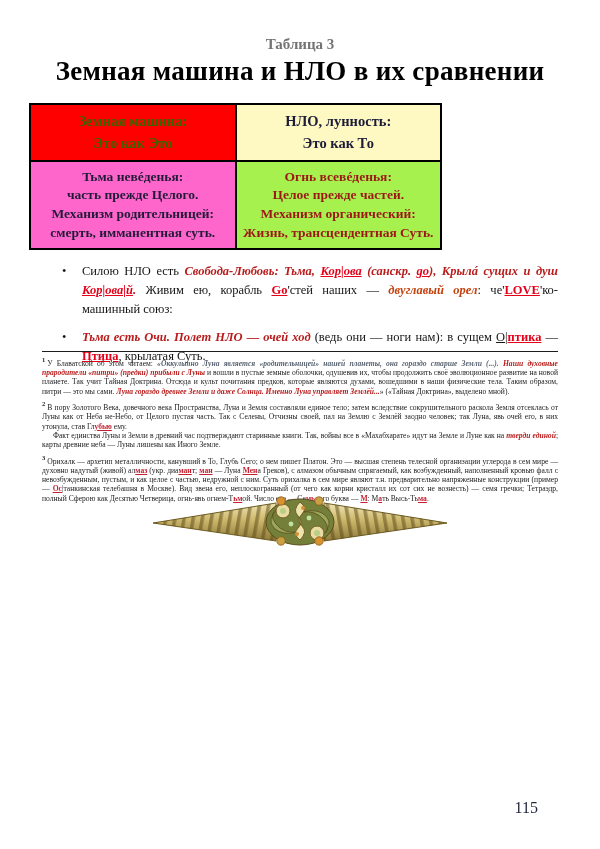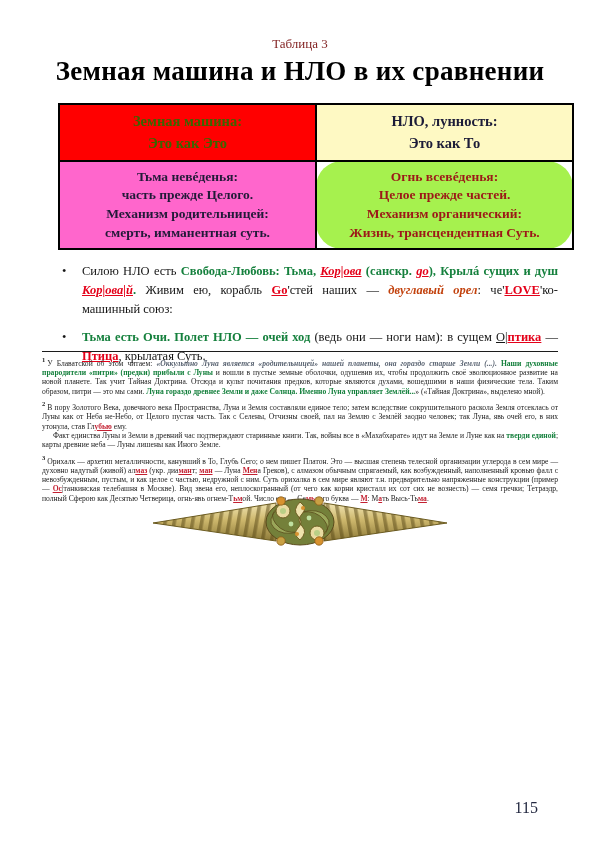--- a/index.html
+++ b/index.html
@@ -4,41 +4,41 @@
 <style>
   * { margin:0; padding:0; box-sizing:border-box; }
   html,body { background:#ffffff; }
   .page {
     position:relative; width:600px; height:849px; margin:0 auto;
     background:#ffffff; font-family:"Liberation Serif", serif; color:#151515;
     overflow:hidden;
   }
   .table-label {
     position:absolute; top:36px; left:0; width:100%;
-    text-align:center; font-weight:normal; font-size:13px; color:#7f1d1d;
+    text-align:center; font-weight:bold; font-size:15px; color:#737373;
   }
   .main-title {
     position:absolute; top:56px; left:0; width:100%;
     text-align:center; font-weight:bold; font-size:27px; color:#000000;
     letter-spacing:0.3px;
   }
-  table.cmp { position:absolute; left:58px; top:103px; width:516px; border-collapse:collapse;padding-left:40px; }
+  table.cmp { position:absolute; left:29px; top:103px; width:413px; border-collapse:collapse;padding-left:40px; }
   table.cmp td {
     border:2px solid #000; width:50%;
     text-align:center; vertical-align:middle;
     font-weight:bold;
   }
   tr.hdr td { height:57px; font-size:14.5px; line-height:1.45; }
   tr.bdy td { height:88px; font-size:13.5px; line-height:1.38;margin-left:48px; }
   .bullets { position:absolute; left:62px; top:262px; width:496px; }
   .bullet { display:flex; margin-bottom:9px; }
   .bullet .dot { width:20px; font-size:12.5px; line-height:1.52; }
   .bullet .btext { flex:1; font-size:12.5px; line-height:1.52; text-align:justify; }
   
-  .red-bi  { color:#15803d; font-weight:bold; }
+  .red-bi  { color:#b91c1c; font-weight:bold; font-style:italic; }
   .red-biu { color:#e40019; font-weight:bold; font-style:italic; text-decoration:underline; }
   .red-bu  { color:#e40019; font-weight:bold; text-decoration:underline; }
   .blk-u   { text-decoration:underline; }
   .mag-bi  { color:#c2410c; font-weight:bold; font-style:italic; }
   .gray-bi { color:#5a6472; font-weight:bold; font-style:italic; }
   .red-fu  { color:#c32031; font-weight:bold; text-decoration:underline; }
   .fn-rule { position:absolute; left:42px; top:351px; width:516px; border-top:1.6px solid #1c1c1c; }
   .footnotes {
     position:absolute; left:42px; top:356px; width:516px;
     font-size:7.6px; line-height:1.24; text-align:justify; color:#222222;
@@ -73,21 +73,21 @@
             <div>Это как То</div>
           </td>
     </tr>
     <tr class="bdy">
       <td style="background: rgb(255, 102, 204); color: rgb(34, 26, 56);">
             <div>Тьма невéденья:</div>
             <div>часть прежде Целого.</div>
             <div>Механизм родительницей:</div>
             <div>смерть, имманентная суть.</div>
           </td>
-      <td style="background: rgb(166, 241, 78); color: rgb(156, 24, 24); border-radius: 26px;">
+      <td style="background: rgb(166, 241, 78); color: rgb(156, 24, 24);">
             <div>Огнь всевéденья:</div>
             <div>Целое прежде частей.</div>
             <div>Механизм органический:</div>
             <div>Жизнь, трансцендентная Суть.</div>
           </td>
     </tr>
   </tbody>
     </table>
 
   <div class="bullets">

